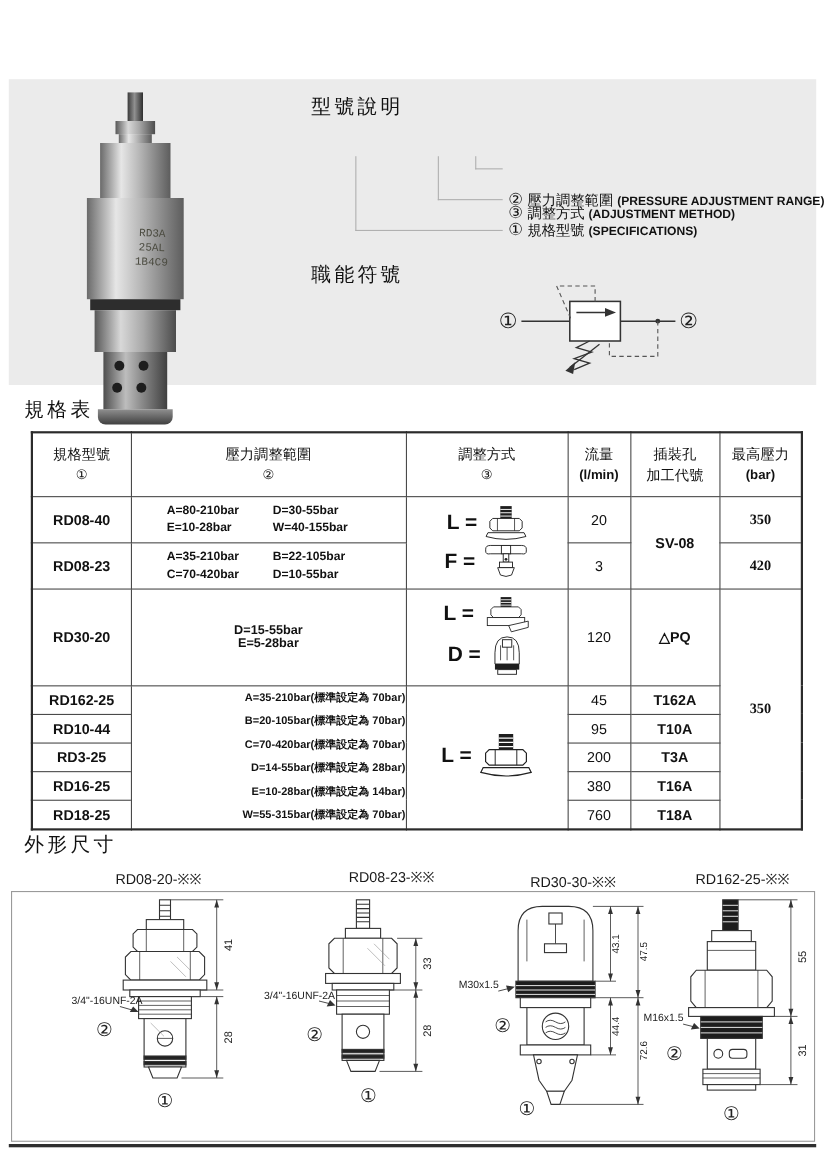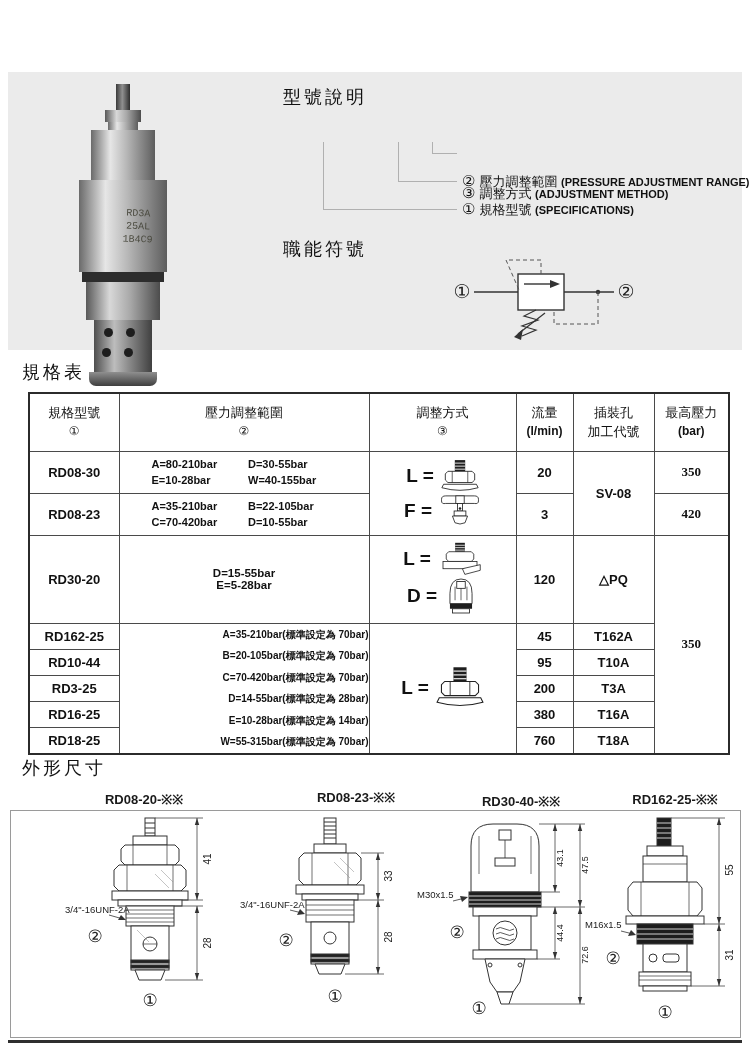--- a/index.html
+++ b/index.html
@@ -25,28 +25,28 @@
   table.spec td{border:1px solid #4a4a4a;text-align:center;vertical-align:middle;padding:0;
                 font-size:13px;color:#111;}
   .hcell{font-size:14.5px;line-height:19px;}
   .hcell .sub{font-size:12px;}
   .model{font-weight:bold;font-size:14px;}
   .range-grid{display:grid;grid-template-columns:1fr 1fr;padding:0 24px 0 32px;text-align:left;
               font-weight:bold;font-size:11px;row-gap:4px;}
   .range-col{display:flex;flex-direction:column;justify-content:space-around;height:100%;
              font-weight:bold;font-size:11.5px;}
   .range-list{text-align:right;padding-left:28px;font-weight:bold;font-size:10px;line-height:21.5px;}
-  .flow{font-weight:bold;font-size:13.5px;}
+  .flow{font-weight:normal;font-size:13.5px;}
   .cavity{font-weight:bold;font-size:13.5px;}
   .maxp{font-weight:bold;font-size:13.5px;font-family:Liberation Serif, serif;}
   .adj-row{display:flex;align-items:center;justify-content:center;gap:7px;
            font-weight:bold;font-size:19px;}
   .adj-col{display:flex;flex-direction:column;justify-content:space-around;height:100%;}
   
-  .draw-title{font-weight:bold;font-size:13px;text-align:center;}
+  .draw-title{font-weight:normal;font-size:13px;text-align:center;}
   .dim-box{border:1px solid #9a9a9a;}
   svg text{font-family:"Liberation Sans",sans-serif;}
   .footer-rule{background:#2f2f2f;}
 </style>
 </head>
 <body>
 
 <div class="page">
 
 
@@ -142,21 +142,21 @@
         <td class="hcell">
               <div>插裝孔</div>
               <div>加工代號</div>
             </td>
         <td class="hcell">
               <div>最高壓力</div>
               <div class="sub" style="font-weight:bold">(bar)</div>
             </td>
       </tr>
       <tr style="height:42px">
-        <td class="model">RD08-30</td>
+        <td class="model">RD08-40</td>
         <td>
           <div class="range-grid">
             <span>A=80-210bar</span>
                 <span>D=30-55bar</span>
             <span>E=10-28bar</span>
                 <span>W=40-155bar</span>
           </div>
         </td>
         <td rowspan="2">
           <div class="adj-col" style="padding:4px 0;">
@@ -294,21 +294,21 @@
         <td class="cavity">T18A</td>
       </tr>
     </tbody>
       </table>
   </div>
 
   <div class="abs sec-head" style="left:22px;top:756px;">外形尺寸</div>
 
   <div class="abs draw-title" style="left:74px;top:790px;width:140px;">RD08-20-※※</div>
   <div class="abs draw-title" style="left:286px;top:788px;width:140px;">RD08-23-※※</div>
-  <div class="abs draw-title" style="left:451px;top:792px;width:140px;">RD30-40-※※</div>
+  <div class="abs draw-title" style="left:451px;top:792px;width:140px;">RD30-30-※※</div>
   <div class="abs draw-title" style="left:605px;top:790px;width:140px;">RD162-25-※※</div>
 
   <div class="abs dim-box" style="left:10px;top:810px;width:729px;height:226px;"></div>
 
   <svg class="abs" style="left:65px;top:814px;" width="170" height="218" viewBox="0 0 170 218">
     <g stroke="#333" fill="#fff" stroke-width="1">
       <rect x="80" y="4" width="10" height="18"></rect>
       <line x1="80" y1="9" x2="90" y2="9"></line>
         <line x1="80" y1="14" x2="90" y2="14"></line>
         <line x1="80" y1="19" x2="90" y2="19"></line>

